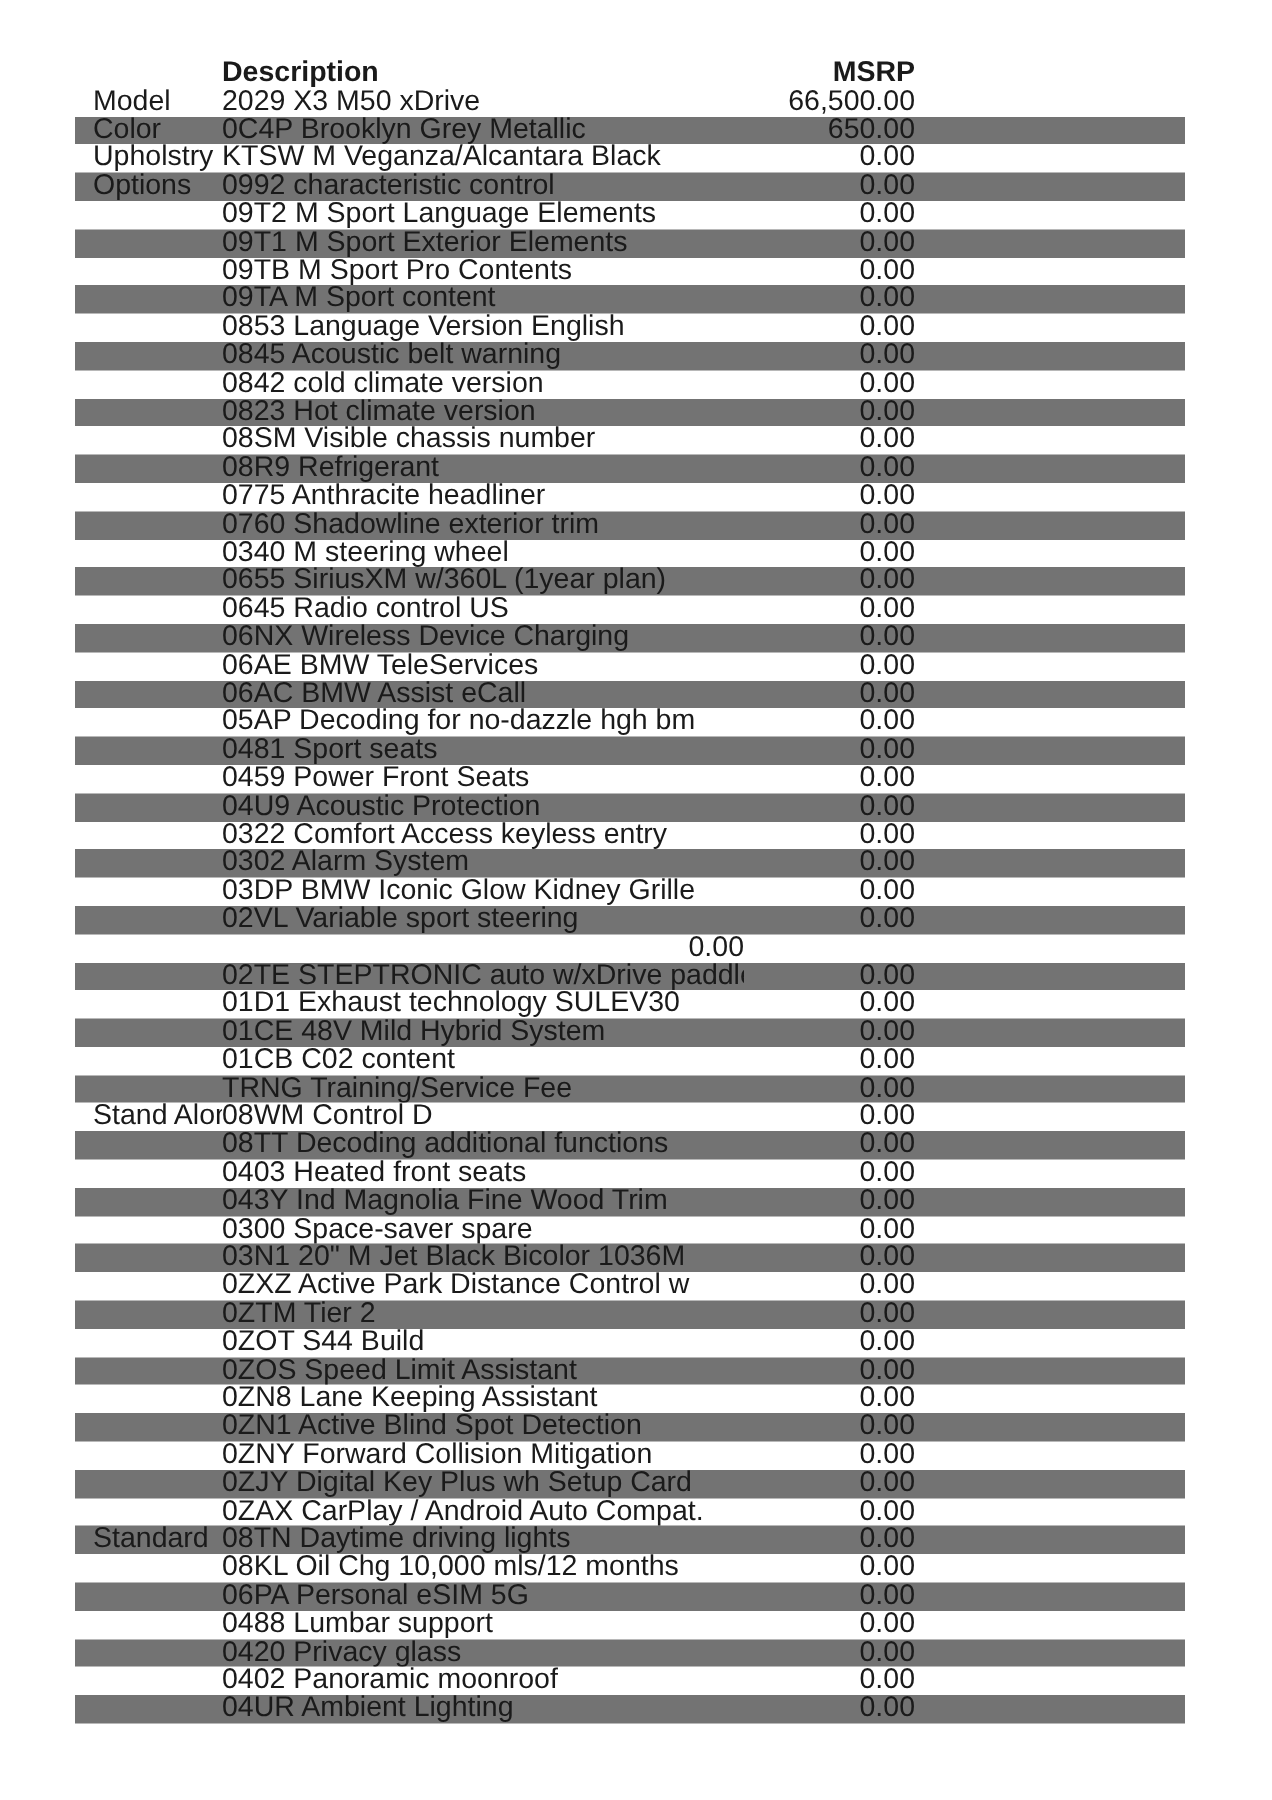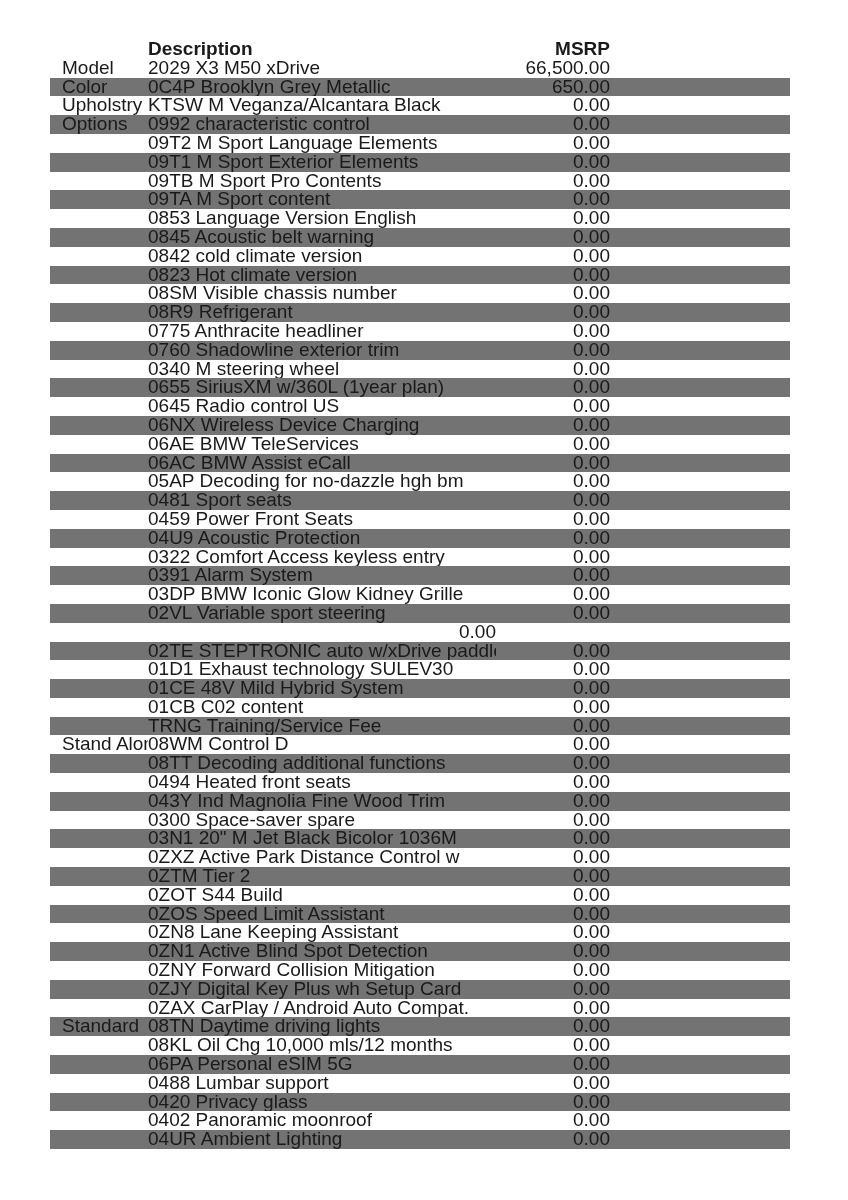--- a/index.html
+++ b/index.html
@@ -242,21 +242,21 @@
 
   <div class="row">
     <div class="cell cat"></div>
     <div class="cell desc">0322 Comfort Access keyless entry</div>
     <div class="cell msrp">0.00</div>
     <div class="cell filler"></div>
   </div>
 
   <div class="row alt">
     <div class="cell cat"></div>
-    <div class="cell desc">0391 Alarm System</div>
+    <div class="cell desc">0302 Alarm System</div>
     <div class="cell msrp">0.00</div>
     <div class="cell filler"></div>
   </div>
 
   <div class="row">
     <div class="cell cat"></div>
     <div class="cell desc">03DP BMW Iconic Glow Kidney Grille</div>
     <div class="cell msrp">0.00</div>
     <div class="cell filler"></div>
   </div>
@@ -318,21 +318,21 @@
 
   <div class="row alt">
     <div class="cell cat"></div>
     <div class="cell desc">08TT Decoding additional functions</div>
     <div class="cell msrp">0.00</div>
     <div class="cell filler"></div>
   </div>
 
   <div class="row">
     <div class="cell cat"></div>
-    <div class="cell desc">0494 Heated front seats</div>
+    <div class="cell desc">0403 Heated front seats</div>
     <div class="cell msrp">0.00</div>
     <div class="cell filler"></div>
   </div>
 
   <div class="row alt">
     <div class="cell cat"></div>
     <div class="cell desc">043Y Ind Magnolia Fine Wood Trim</div>
     <div class="cell msrp">0.00</div>
     <div class="cell filler"></div>
   </div>

